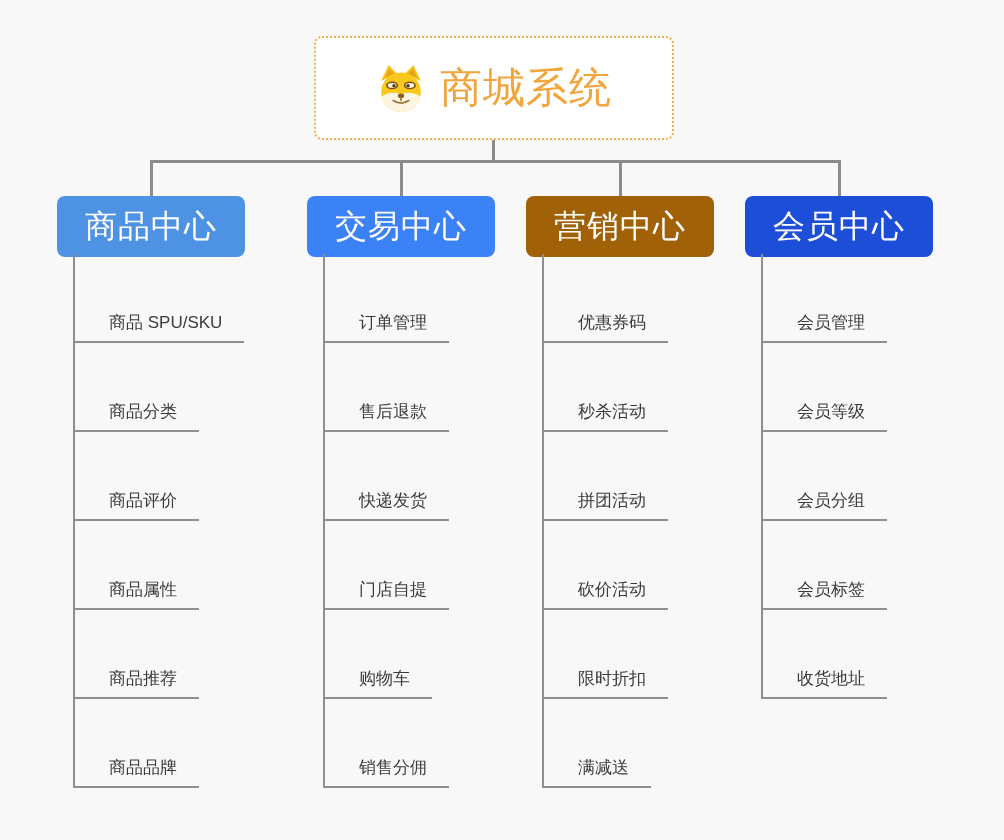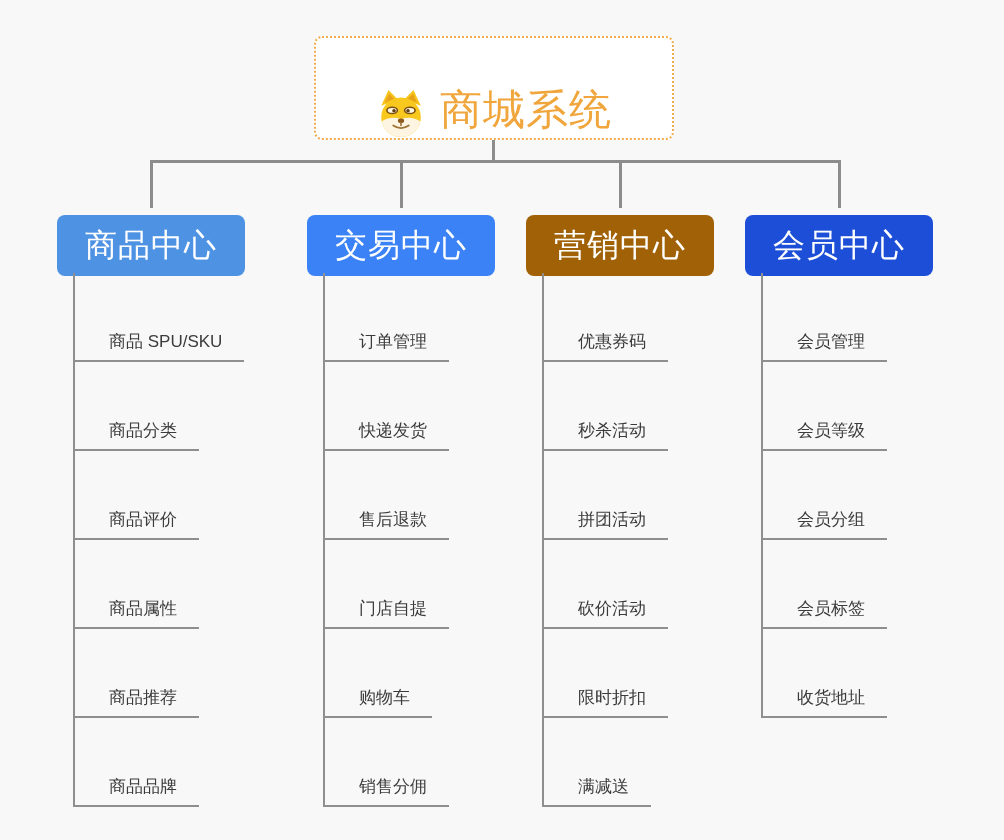--- a/index.html
+++ b/index.html
@@ -4,29 +4,29 @@
 <style>
   html,body{margin:0;padding:0;}
   .canvas{
     position:relative;width:1004px;height:840px;background:#f8f8f8;
     font-family:"Liberation Sans",sans-serif;overflow:hidden;
   }
   .root-node{
     position:absolute;left:314px;top:36px;width:360px;height:104px;
     box-sizing:border-box;background:#ffffff;
     border:2px dotted var(--root-border,#f0ad4e);border-radius:8px;
-    display:flex;align-items:flex-end;justify-content:center;gap:14px;
+    display:flex;align-items:center;justify-content:center;gap:14px;
   }
   .root-title{font-size:42px;letter-spacing:1px;color:var(--root-text,#f0a63c);}
   .doge{width:50px;height:50px;display:inline-block;flex:none;}
   .connector{position:absolute;background:var(--line,#8c8c8c);}
   #root-stub{left:492px;top:140px;width:3px;height:21px;}
   #h-line{left:150px;top:160px;width:690px;height:3px;}
   .branch-stub{top:160px;width:3px;height:48px;}
-  .branch-col{position:absolute;top:215px;width:238px;border-radius:9px;}
+  .branch-col{position:absolute;top:196px;width:238px;border-radius:9px;}
   .branch-header{
     width:188px;height:61px;border-radius:8px;color:#ffffff;
     font-size:32px;letter-spacing:1px;
     display:flex;align-items:center;justify-content:center;
   }
   .children{position:absolute;left:16px;top:58px;border-left:2px solid var(--spine,#8f8f8f);}
   .child-row{height:89px;display:flex;align-items:flex-end;}
   .child-node{
     border-bottom:2px solid var(--spine,#8f8f8f);
     padding:0 22px 7px 34px;font-size:17px;color:#3b3b3b;white-space:nowrap;margin-top:44px;
@@ -89,24 +89,24 @@
         </div>
       </div>
       <div class="connector branch-stub" style="left: 400px;"></div>
       <div class="branch-col" style="left: 307px;">
         <div class="branch-header" style="background: #3b82f6;">交易中心</div>
         <div class="children">
           <div class="child-row">
             <div class="child-node">订单管理</div>
           </div>
           <div class="child-row">
-            <div class="child-node">快递发货</div>
+            <div class="child-node">售后退款</div>
           </div>
           <div class="child-row">
-            <div class="child-node">售后退款</div>
+            <div class="child-node">快递发货</div>
           </div>
           <div class="child-row">
             <div class="child-node">门店自提</div>
           </div>
           <div class="child-row">
             <div class="child-node">购物车</div>
           </div>
           <div class="child-row">
             <div class="child-node">销售分佣</div>
           </div>

